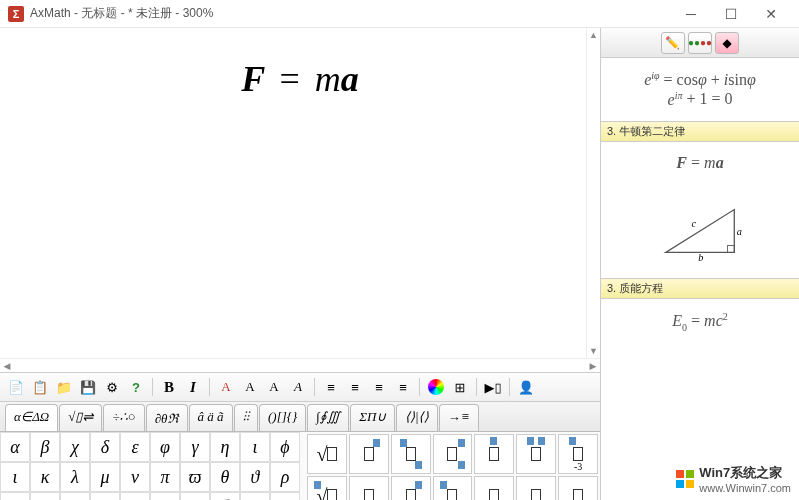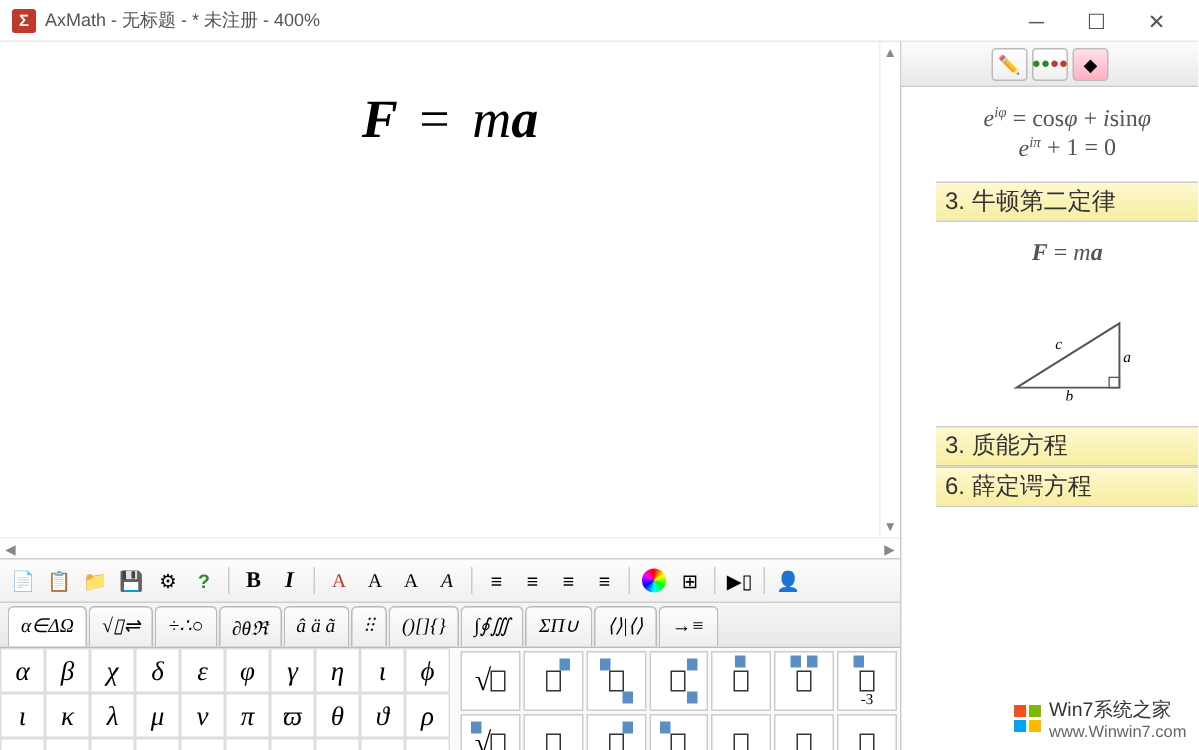--- a/index.html
+++ b/index.html
@@ -35,39 +35,39 @@
 .greek-cell { border: 1px solid #ddd; display: flex; align-items: center; justify-content: center; font-family: "Times New Roman", serif; font-style: italic; font-size: 18px; height: 30px; cursor: pointer; background: #fff; }
 .template-grid { flex: 1; display: grid; grid-template-columns: repeat(7, 1fr); grid-auto-rows: 40px; padding: 2px; gap: 2px; margin-left: 5px; }
 .tmpl-cell { border: 1px solid #ccc; background: #fff; display: flex; align-items: center; justify-content: center; font-family: serif; font-size: 18px; cursor: pointer; position: relative; }
 .tmpl-box { width: 10px; height: 14px; border: 1px solid #333; display: inline-block; }
 .tmpl-sml { width: 7px; height: 8px; background: #5a8fc4; display: inline-block; position: absolute; }
 .right-pane { flex: 1; border-left: 1px solid #ccc; display: flex; flex-direction: column; background: #fff; }
 .right-toolbar { height: 30px; background: linear-gradient(#fdfdfd, #e8e8e8); border-bottom: 1px solid #ccc; display: flex; align-items: center; justify-content: center; gap: 3px; }
 .right-btn { width: 24px; height: 22px; border: 1px solid #bbb; border-radius: 3px; background: linear-gradient(#fff, #f0f0f0); display: flex; align-items: center; justify-content: center; cursor: pointer; }
 .right-btn.pink { background: linear-gradient(#ffe0e8, #ffb0c0); }
 .right-btn .dots { font-size: 10px; line-height: 0.5; }
-.snippet-list { flex: 1; overflow-y: auto; margin-left: 23px; }
-.snippet-label { background: linear-gradient(#fff8d0, #f5eea0); padding: 2px 6px; font-size: 16px; border-top: 1px solid #ccc; border-bottom: 1px solid #ccc; color: #333; white-space: nowrap; overflow: hidden; text-overflow: ellipsis; }
+.snippet-list { flex: 1; overflow-y: auto; }
+.snippet-label { background: linear-gradient(#fff8d0, #f5eea0); padding: 2px 6px; font-size: 11px; border-top: 1px solid #ccc; border-bottom: 1px solid #ccc; color: #333; white-space: nowrap; overflow: hidden; text-overflow: ellipsis; }
 .snippet-body { padding: 12px 8px; text-align: center; font-family: "Times New Roman", serif; font-size: 16px; color: #555; cursor: pointer; }
 .snippet-body .f { font-style: italic; }
 .snippet-body sup { font-size: 10px; }
 .snippet-body sub { font-size: 10px; }
 .triangle { position: relative; width: 90px; height: 60px; margin: 5px auto; }
 .triangle svg { width: 100%; height: 100%; }
 .watermark { position: absolute; right: 8px; bottom: 6px; display: flex; align-items: center; gap: 4px; font-size: 13px; color: #333; pointer-events: none; }
 .watermark .logo { width: 20px; height: 20px; }
 </style>
 </head>
 <body>
 
 <div class="titlebar">
   <div class="app-icon">
       <span>Σ</span>
     </div>
-  <div class="title">AxMath - 无标题 - * 未注册 - 400%</div>
+  <div class="title">AxMath - 无标题 - * 未注册 - 300%</div>
   <div class="win-controls">
     <div class="win-btn">─</div>
     <div class="win-btn">☐</div>
     <div class="win-btn">✕</div>
   </div>
 </div>
 
 <div class="content">
   <div class="left-pane">
     <div class="editor">
@@ -242,30 +242,30 @@
         <div class="snippet-body">
           <div class="triangle"><svg viewBox="0 0 100 70">
               <polygon points="10,60 90,60 90,10" fill="none" stroke="#555" stroke-width="1.5"></polygon>
               <rect x="82" y="52" width="8" height="8" fill="none" stroke="#555"></rect>
               <text x="40" y="30" font-style="italic" font-size="12">c</text>
               <text x="93" y="40" font-style="italic" font-size="12">a</text>
               <text x="48" y="70" font-style="italic" font-size="12">b</text>
             </svg></div>
         </div>
         <div class="snippet-label">3. 质能方程</div>
-        <div class="snippet-label">6. 薛定谔方程</div>
+        <div class="snippet-body"><span class="f">E</span><sub>0</sub> = <span class="f">mc</span><sup>2</sup></div>
         <div class="snippet-body"></div>
       </div>
   </div>
 </div>
 
 <div class="watermark">
   <svg class="logo" viewBox="0 0 20 20">
       <rect x="1" y="1" width="8" height="8" fill="#f25022"></rect>
       <rect x="11" y="1" width="8" height="8" fill="#7fba00"></rect>
       <rect x="1" y="11" width="8" height="8" fill="#00a4ef"></rect>
       <rect x="11" y="11" width="8" height="8" fill="#ffb900"></rect>
     </svg>
   <div>
-    <div style="font-weight:normal">Win7系统之家</div>
+    <div style="font-weight:bold">Win7系统之家</div>
     <div style="font-size:11px;color:#666">www.Winwin7.com</div>
   </div>
 </div>
 
 </body></html>

